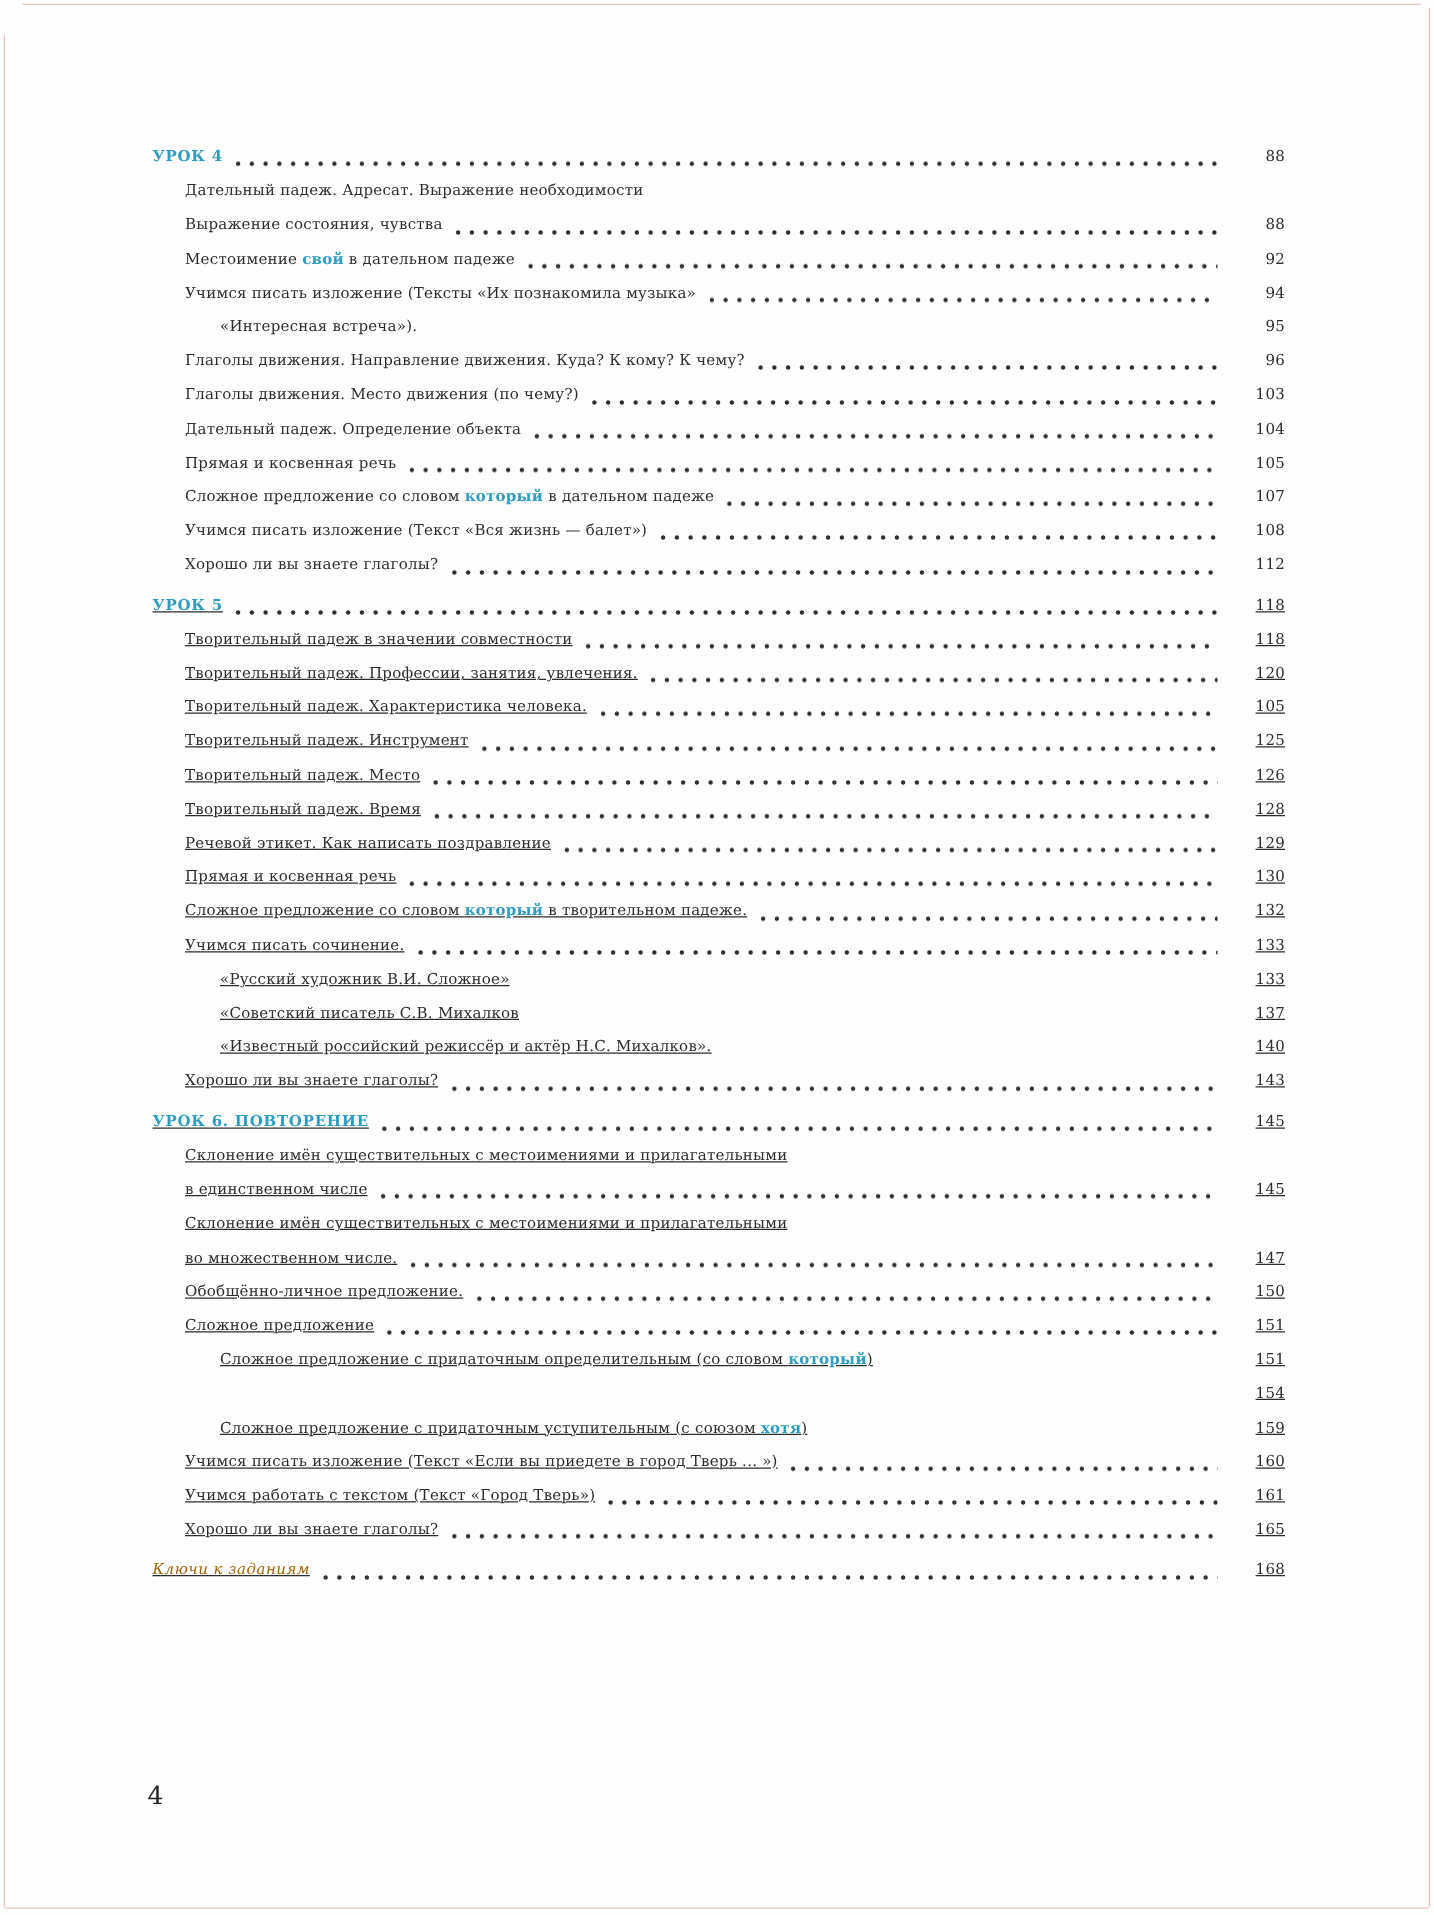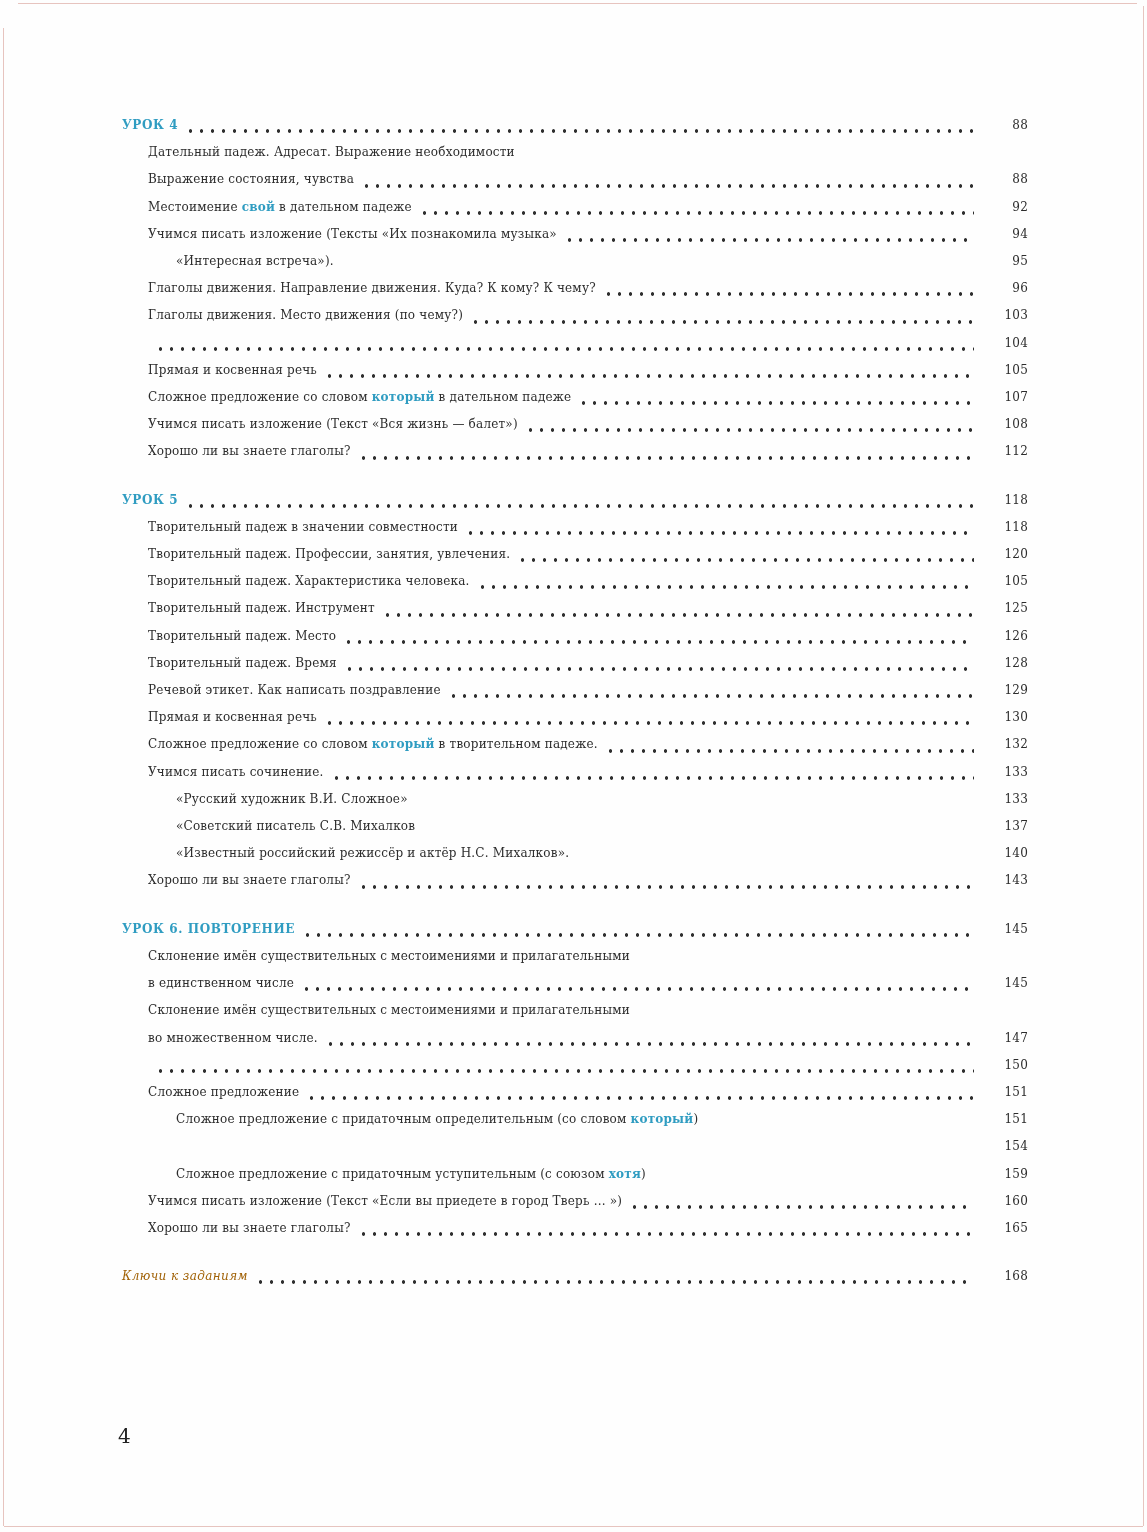--- a/index.html
+++ b/index.html
@@ -22,21 +22,21 @@
   .edge-bottom { bottom: 5px; left: 4px; right: 4px; height: 1px; }
   .edge-left   { left: 3px; top: 28px; bottom: 6px; width: 1px; }
   .edge-right  { right: 3px; top: 6px; bottom: 6px; width: 1px; }
 
   .toc {
     position: absolute;
     left: 122px;
     top: 112px;
     width: 906px;
   }
-  .toc-section + .toc-section { margin-top: 21px; }
+  .toc-section + .toc-section { margin-top: 5px; text-decoration: underline; }
 
   .toc-row {
     display: flex;
     align-items: stretch;
     line-height: 27.2px;
     font-size: 12px;
     letter-spacing: 0.2px;
   }
   .toc-row .label { white-space: nowrap; }
   .toc-row.indent0 { padding-left: 26px; }
@@ -123,20 +123,21 @@
           <span class="label"><span>Глаголы движения. Направление движения. Куда? К кому? К чему?</span></span>
           <span class="dots"></span>
           <span class="page-num">96</span>
         </div>
         <div class="toc-row indent0">
           <span class="label"><span>Глаголы движения. Место движения (по чему?)</span></span>
           <span class="dots"></span>
           <span class="page-num">103</span>
         </div>
         <div class="toc-row indent0">
+          <span class="label"><span>Дательный падеж. Определение объекта</span></span>
           <span class="dots"></span>
           <span class="page-num">104</span>
         </div>
         <div class="toc-row indent0">
           <span class="label"><span>Прямая и косвенная речь</span></span>
           <span class="dots"></span>
           <span class="page-num">105</span>
         </div>
         <div class="toc-row indent0">
           <span class="label"><span>Сложное предложение со словом </span><span class="accent-word">который</span><span> в дательном падеже</span></span>
@@ -247,20 +248,21 @@
         </div>
         <div class="toc-row indent0">
           <span class="label"><span>Склонение имён существительных с местоимениями и прилагательными</span></span>
         </div>
         <div class="toc-row indent0">
           <span class="label"><span>во множественном числе.</span></span>
           <span class="dots"></span>
           <span class="page-num">147</span>
         </div>
         <div class="toc-row indent0">
+          <span class="label"><span>Обобщённо-личное предложение.</span></span>
           <span class="dots"></span>
           <span class="page-num">150</span>
         </div>
         <div class="toc-row indent0">
           <span class="label"><span>Сложное предложение</span></span>
           <span class="dots"></span>
           <span class="page-num">151</span>
         </div>
         <div class="toc-row indent1">
           <span class="label"><span>Сложное предложение с придаточным определительным (со словом </span><span class="accent-word">который</span><span>)</span></span>
@@ -273,20 +275,25 @@
         </div>
         <div class="toc-row indent1">
           <span class="label"><span>Сложное предложение с придаточным уступительным (с союзом </span><span class="accent-word">хотя</span><span>)</span></span>
           <span class="dots"></span>
           <span class="page-num">159</span>
         </div>
         <div class="toc-row indent0">
           <span class="label"><span>Учимся писать изложение (Текст «Если вы приедете в город Тверь ... »)</span></span>
           <span class="dots"></span>
           <span class="page-num">160</span>
+        </div>
+        <div class="toc-row indent0">
+          <span class="label"><span>Учимся работать с текстом (Текст «Город Тверь»)</span></span>
+          <span class="dots"></span>
+          <span class="page-num">161</span>
         </div>
         <div class="toc-row indent0">
           <span class="label"><span>Хорошо ли вы знаете глаголы?</span></span>
           <span class="dots"></span>
           <span class="page-num">165</span>
         </div>
       </div>
       <div class="toc-section">
         <div class="toc-row heading italic-heading">
           <span class="label"><span>Ключи к заданиям</span></span>

